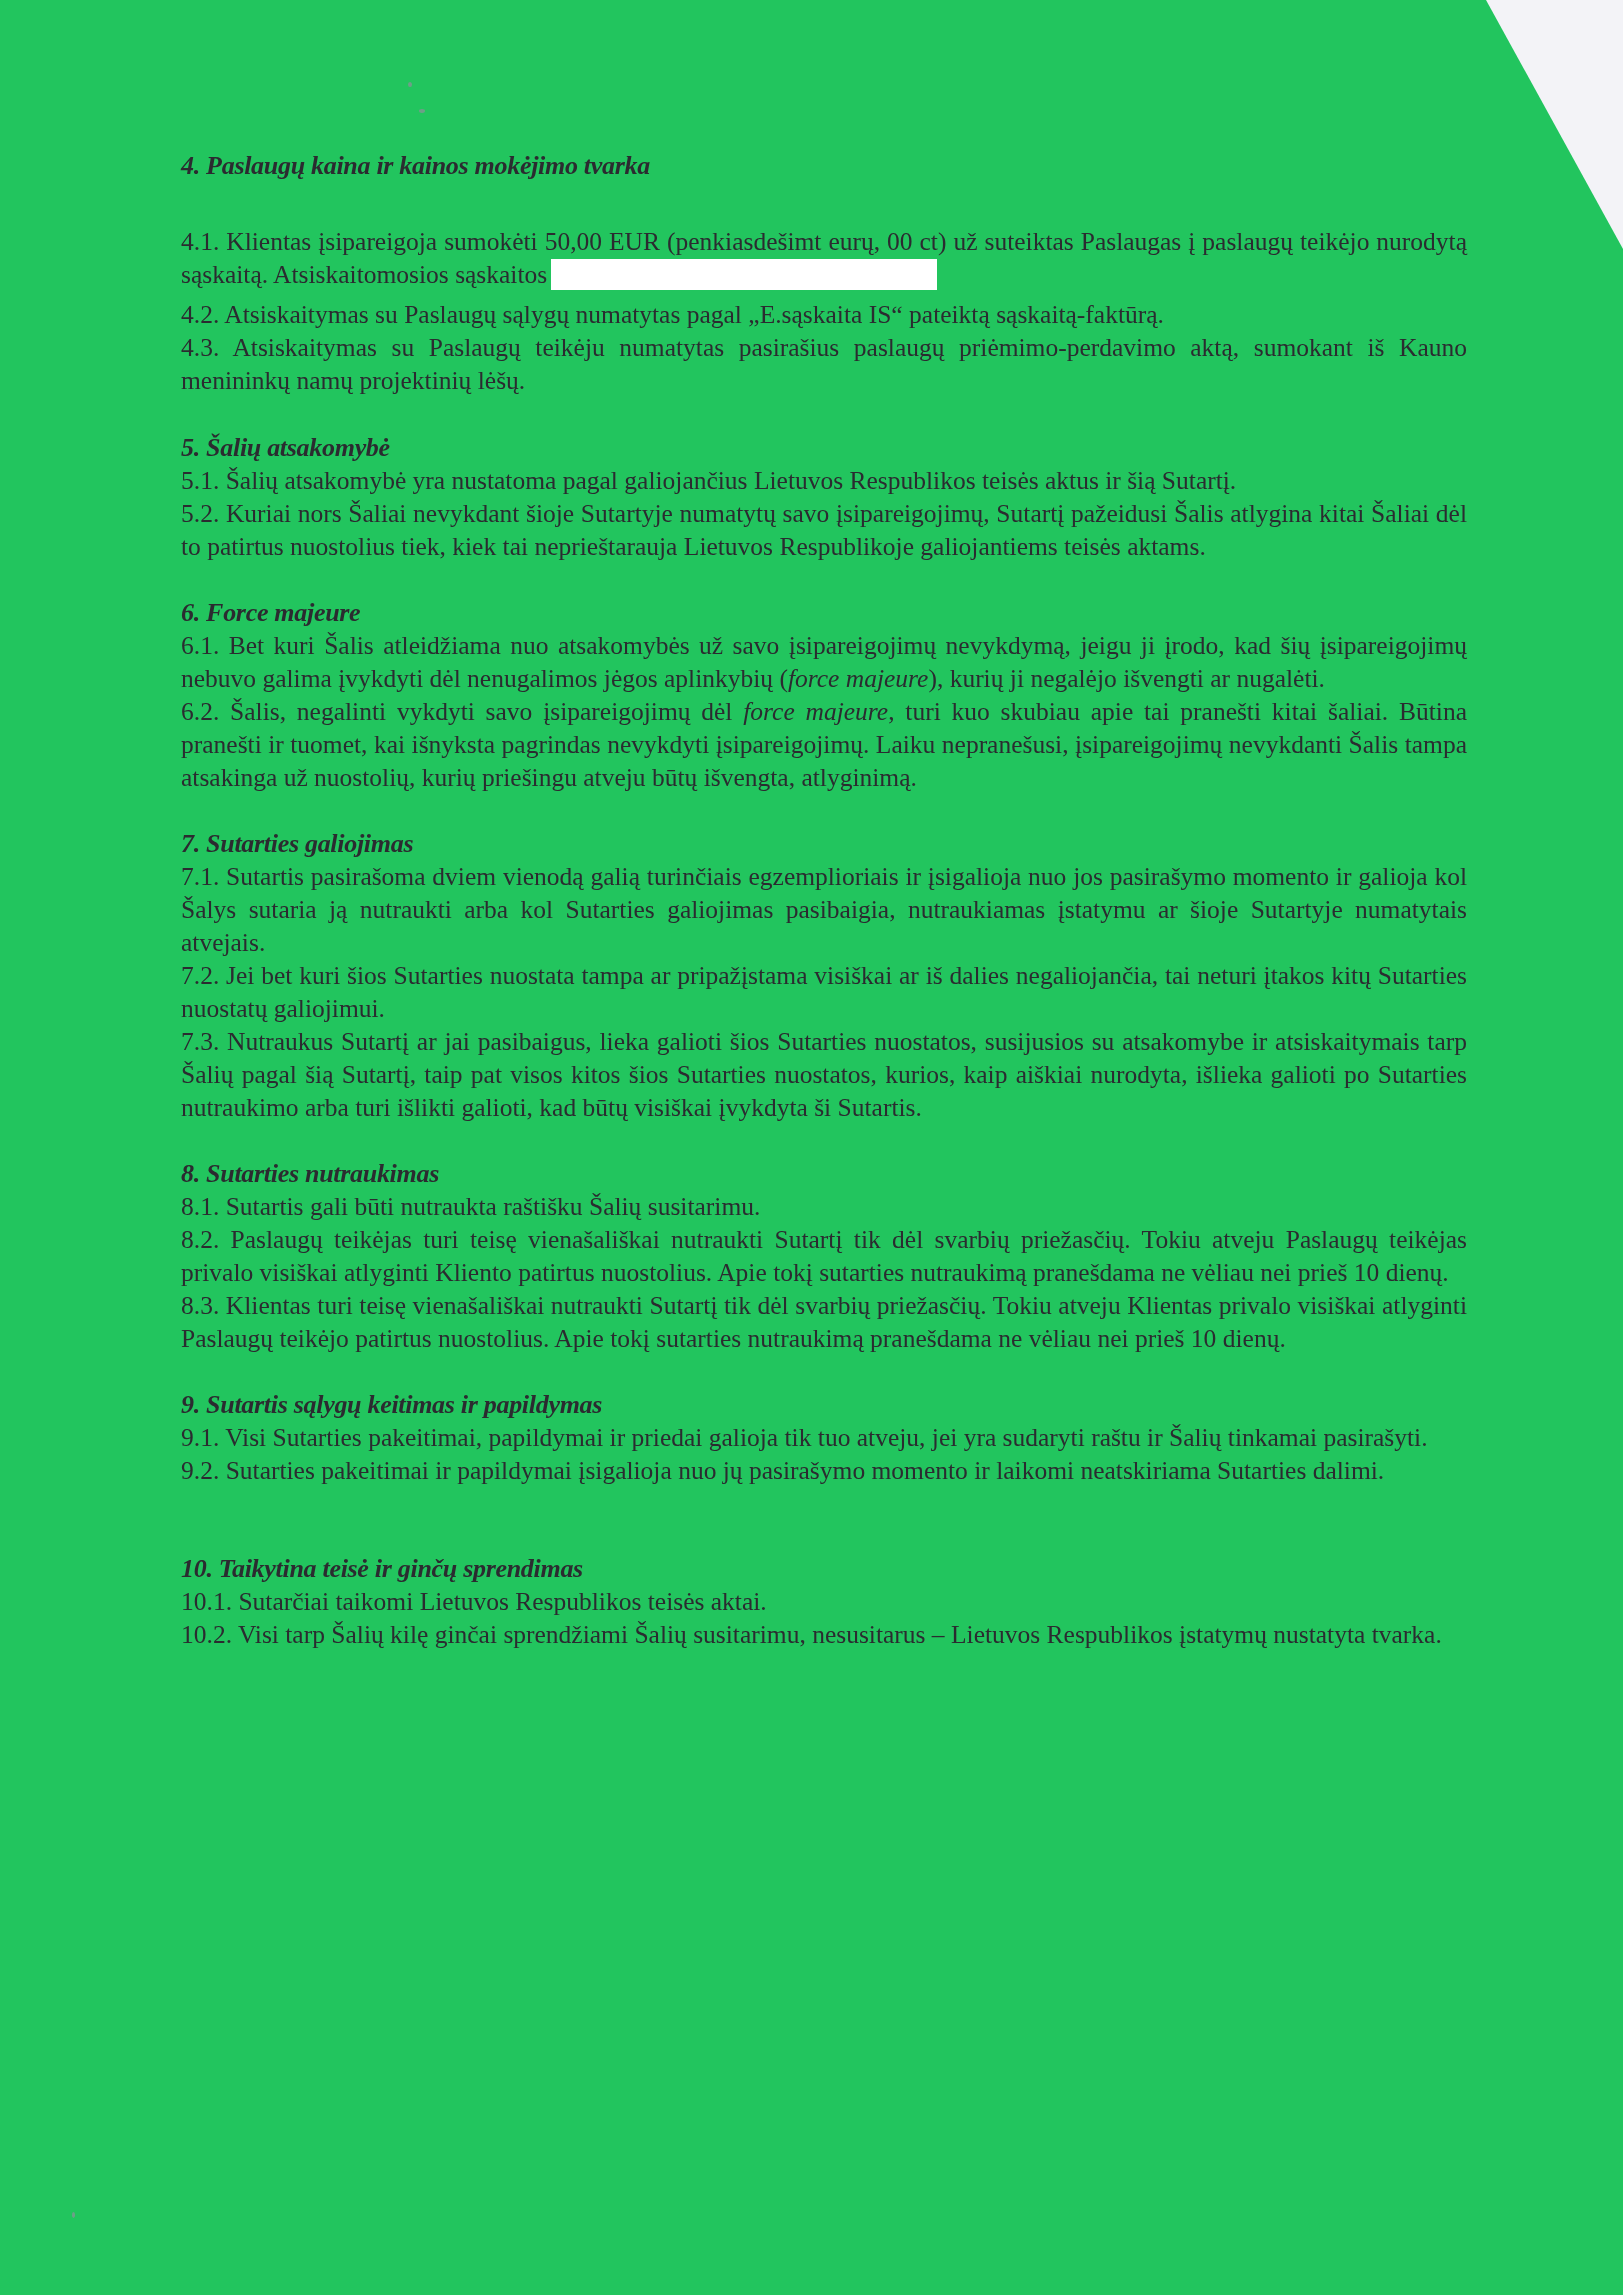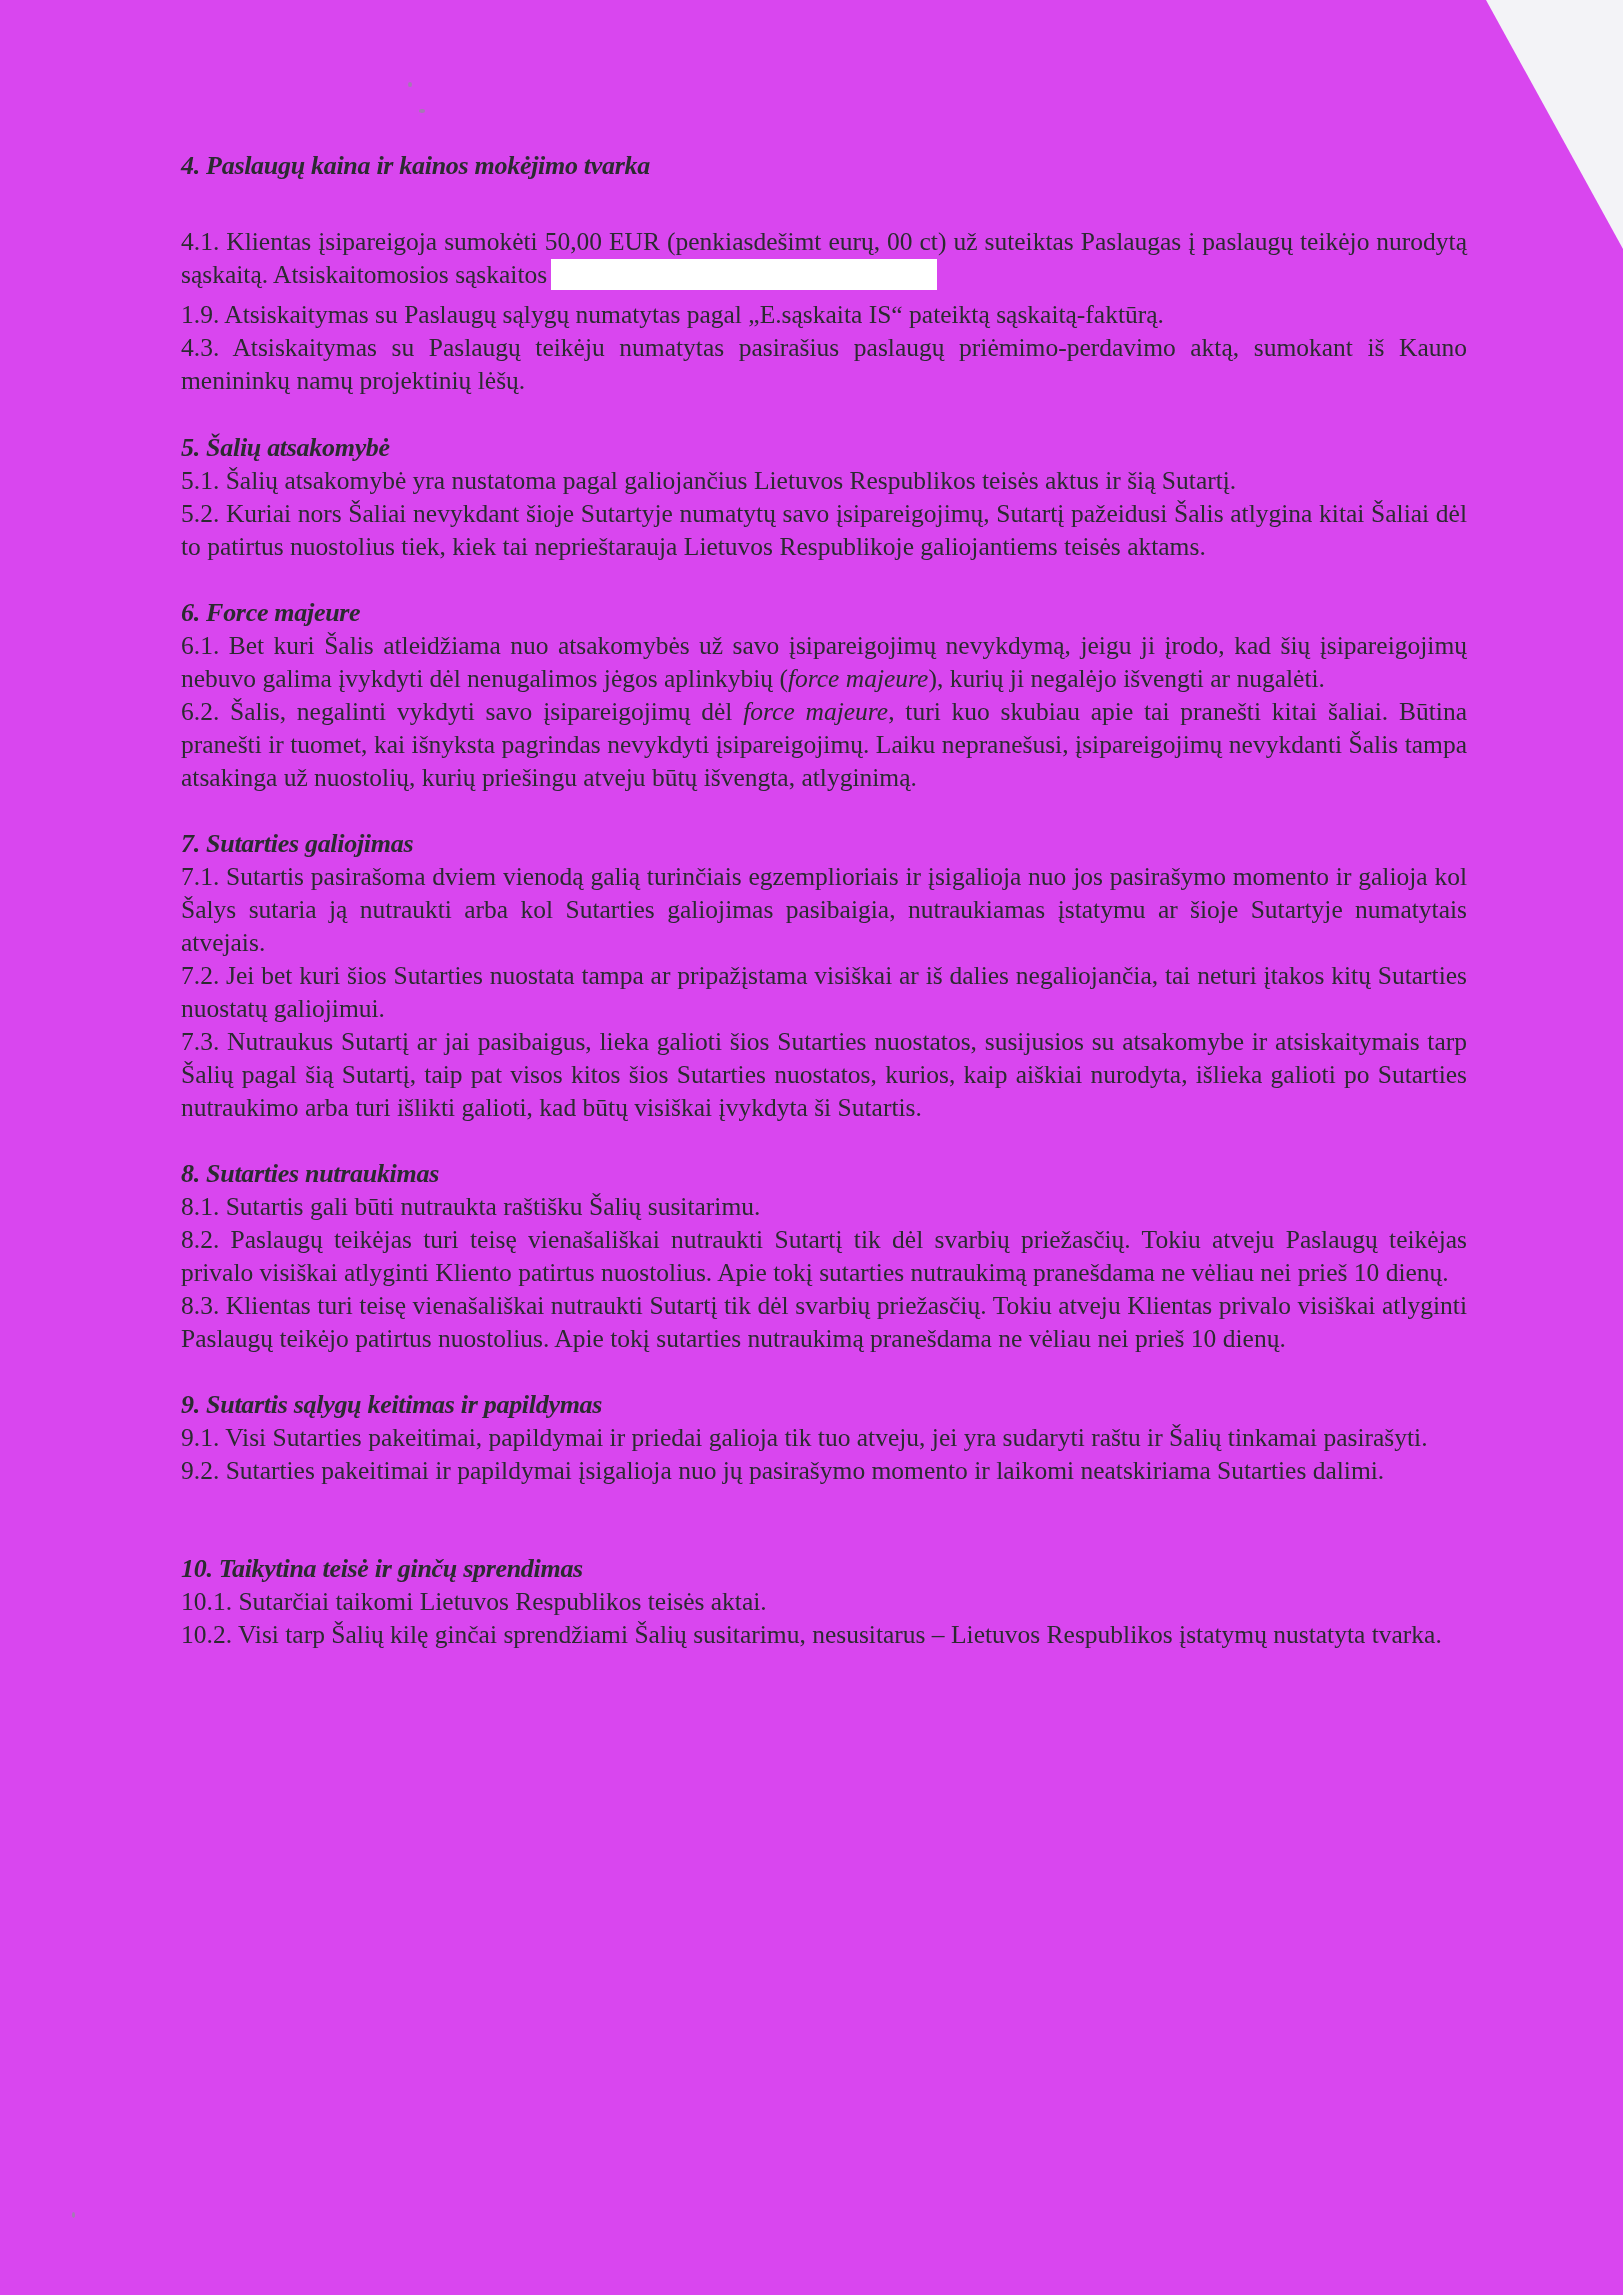--- a/index.html
+++ b/index.html
@@ -6,21 +6,21 @@
     body {
       width: 1623px; height: 2295px;
       background: #f3f3f7;
       position: relative; overflow: hidden;
       font-family: "Liberation Serif", "DejaVu Serif", serif;
       color: #2b2b30;
     }
     .page {
       position: absolute; left: 0; top: 0;
       width: 1623px; height: 2295px;
-      background: #d946ef;
+      background: #22c55e;
       clip-path: polygon(0 0, 1486px 0, 1623px 249px, 1623px 2295px, 0 2295px);
     }
     .content {
       position: absolute; left: 181px; top: 149px; width: 1286px;
       font-size: 25.5px; line-height: 33px;
     }
     .section { margin: 0; }
     .section-title {
       font-style: italic; font-weight: bold; margin: 0;
       font-size: 26px; line-height: 33px;
@@ -52,21 +52,21 @@
 
     <div class="section">
       <p class="section-title">4. Paslaugų kaina ir kainos mokėjimo tvarka</p>
       <div class="gap-title"></div>
       <p class="clause">
         <span>4.1.</span>
         <span>Klientas įsipareigoja sumokėti </span><b>50,00 EUR</b><span> (penkiasdešimt eurų, 00 ct) už suteiktas Paslaugas į paslaugų teikėjo nurodytą sąskaitą. Atsiskaitomosios sąskaitos</span><span class="redact"></span>
       </p>
       <div class="gap-41"></div>
       <p class="clause">
-        <span>1.9.</span>
+        <span>4.2.</span>
         <span>Atsiskaitymas su Paslaugų sąlygų numatytas pagal „E.sąskaita IS“ pateiktą sąskaitą-faktūrą.</span>
       </p>
       <p class="clause">
         <span>4.3.</span>
         <span>Atsiskaitymas su Paslaugų teikėju numatytas pasirašius paslaugų priėmimo-perdavimo aktą, sumokant iš Kauno menininkų namų projektinių lėšų.</span>
       </p>
     </div>
     <div class="gap-m"></div>
 
     <div class="section">

